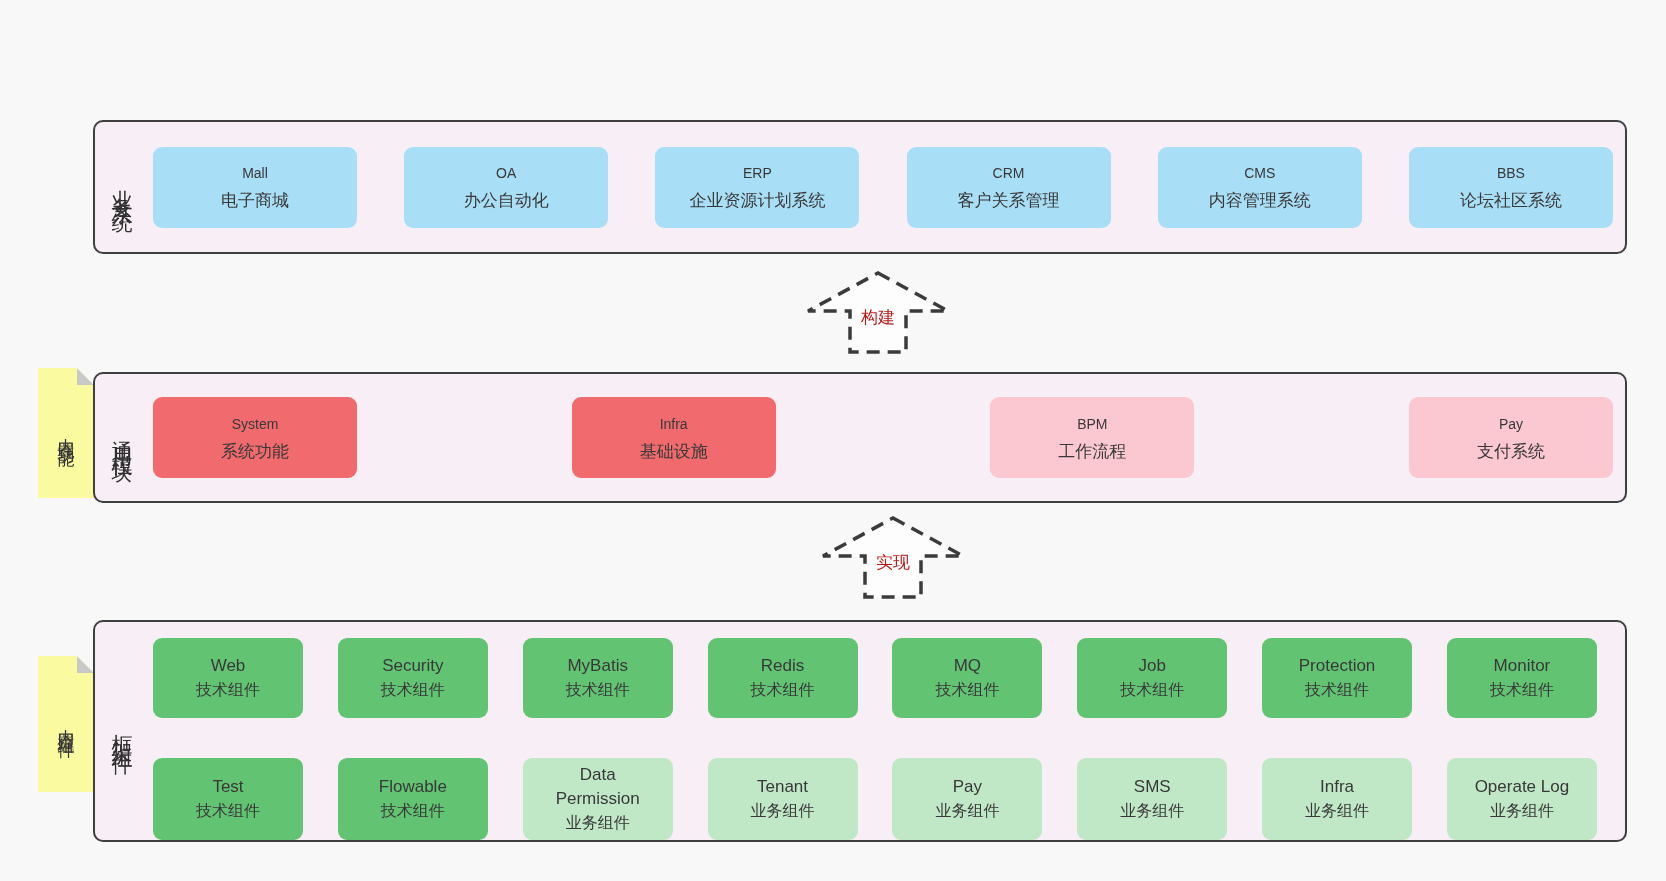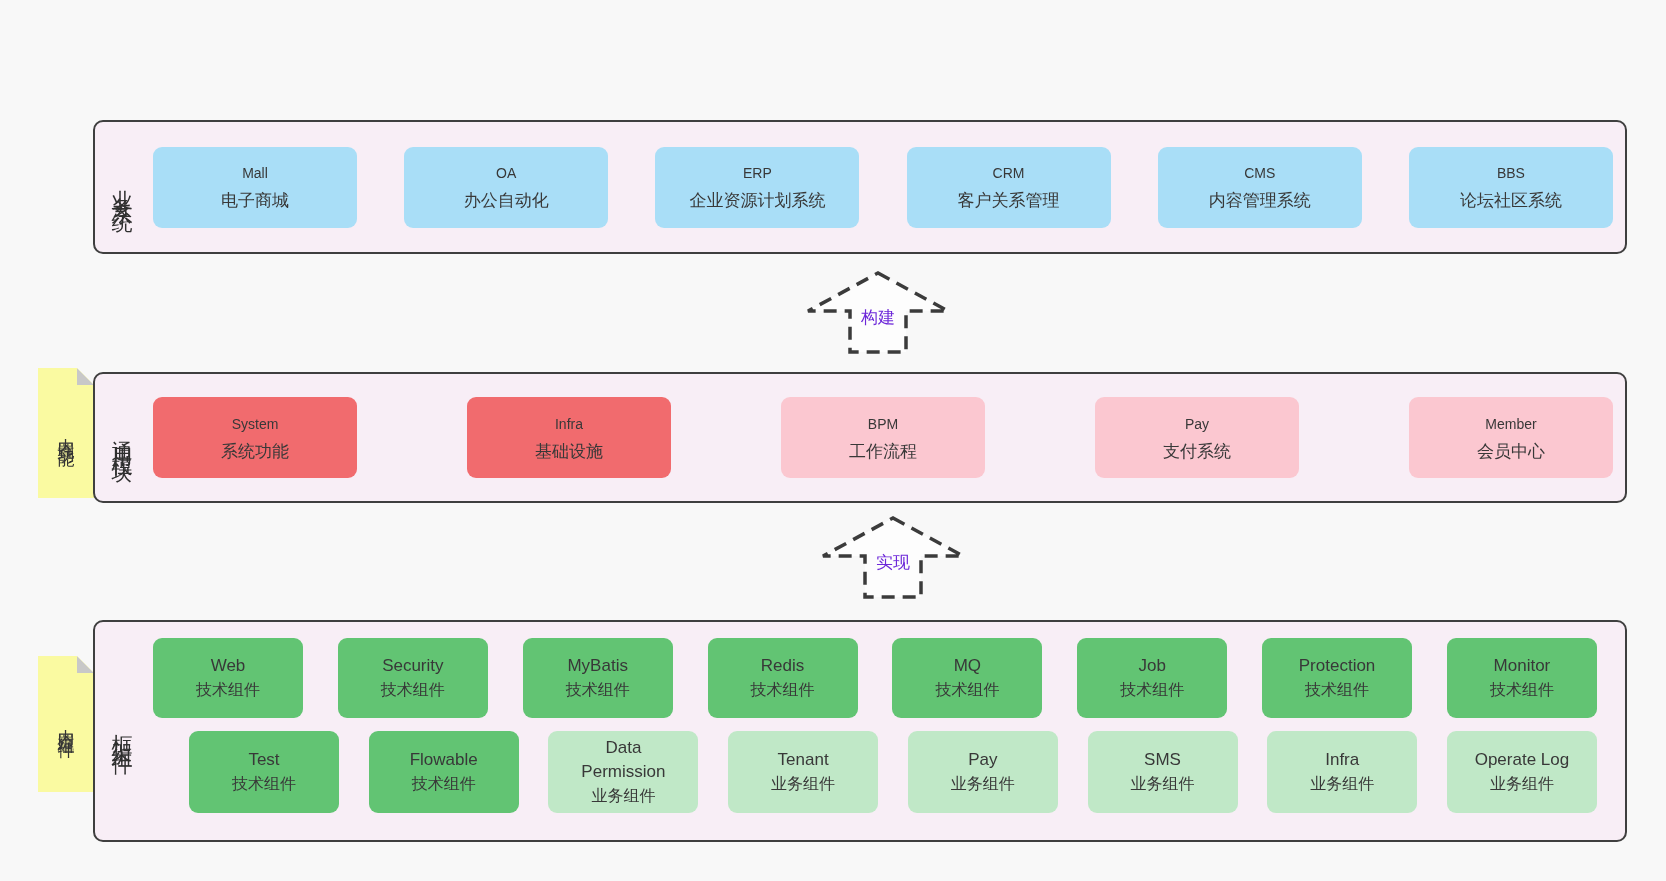--- a/index.html
+++ b/index.html
@@ -29,21 +29,21 @@
   
   .panel-boxes {
     position:absolute; left:58px; right:12px; top:0; bottom:0;
     display:flex; align-items:center; justify-content:space-between;
   }
   .fw-row {
     position:absolute; left:58px; right:28px;
     display:flex; justify-content:space-between;
   }
   #fw-row1 { top:16px; }
-  #fw-row2 { top:109px;margin-left:36px; }
+  #fw-row2 { top:136px; }
 
   .box {
     border-radius:9px; display:flex; flex-direction:column;
     align-items:center; justify-content:center; text-align:center;
     box-sizing:border-box;
   }
   .box-lg { width:204px; height:81px; padding:0 8px; }
   .box-lg .en { font-size:14px; line-height:27px; }
   .box-lg .zh { font-size:17px; line-height:27px; }
   .box-sm { width:150px; height:80px; padding:6px 13px; }
@@ -57,21 +57,21 @@
   .green      { background:#62c473; }
   .lightgreen { background:#c0e8c7; }
 
   
   .arrow { position:absolute; width:146px; height:85px; z-index:1; }
   #arrow-build     { left:805px; top:270px; }
   #arrow-implement { left:820px; top:515px;text-align:right; }
   .arrow svg { display:block; }
   .arrow-label {
     position:absolute; left:50%; top:36px; transform:translateX(-50%);
-    font-size:17px; color:#6d28d9; background:#fdfdfd; padding:0 3px;
+    font-size:17px; color:#b91c1c; background:#fdfdfd; padding:0 3px;
     white-space:nowrap;
   }
 
   
   .sticky {
     position:absolute; left:38px; width:56px; background:#fafaa1;
     clip-path:polygon(0 0, calc(100% - 17px) 0, 100% 17px, 100% 100%, 0 100%);
     z-index:1; display:flex; align-items:center; justify-content:center;
   }
   #sticky-modules   { top:368px; height:130px; }
@@ -147,24 +147,20 @@
       <span class="zh">基础设施</span>
     </div>
     <div class="box box-lg pink">
       <span class="en">BPM</span>
       <span class="zh">工作流程</span>
     </div>
     <div class="box box-lg pink">
       <span class="en">Pay</span>
       <span class="zh">支付系统</span>
     </div>
-    <div class="box box-lg pink">
-      <span class="en">Member</span>
-      <span class="zh">会员中心</span>
-    </div>
   </div>
 </div>
 
 <div class="arrow" id="arrow-implement">
   <svg width="146" height="85" viewBox="0 0 146 85">
     <polygon points="73,3 143,41 101,41 101,82 45,82 45,41 3,41" fill="#fdfdfd" stroke="#3b3b3b" stroke-width="3.5" stroke-dasharray="13 8"></polygon>
   </svg>
   <span class="arrow-label">实现</span>
 </div>
 

